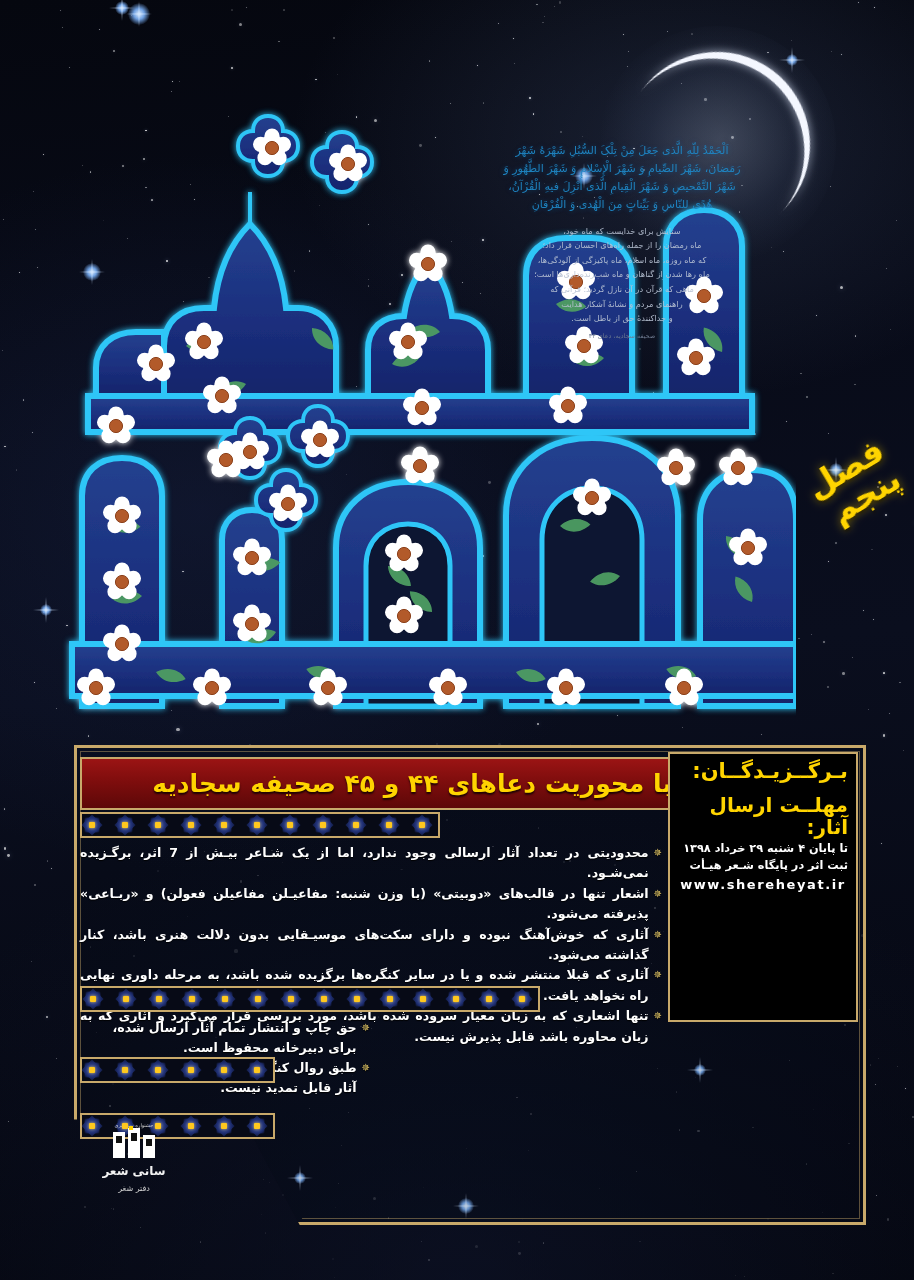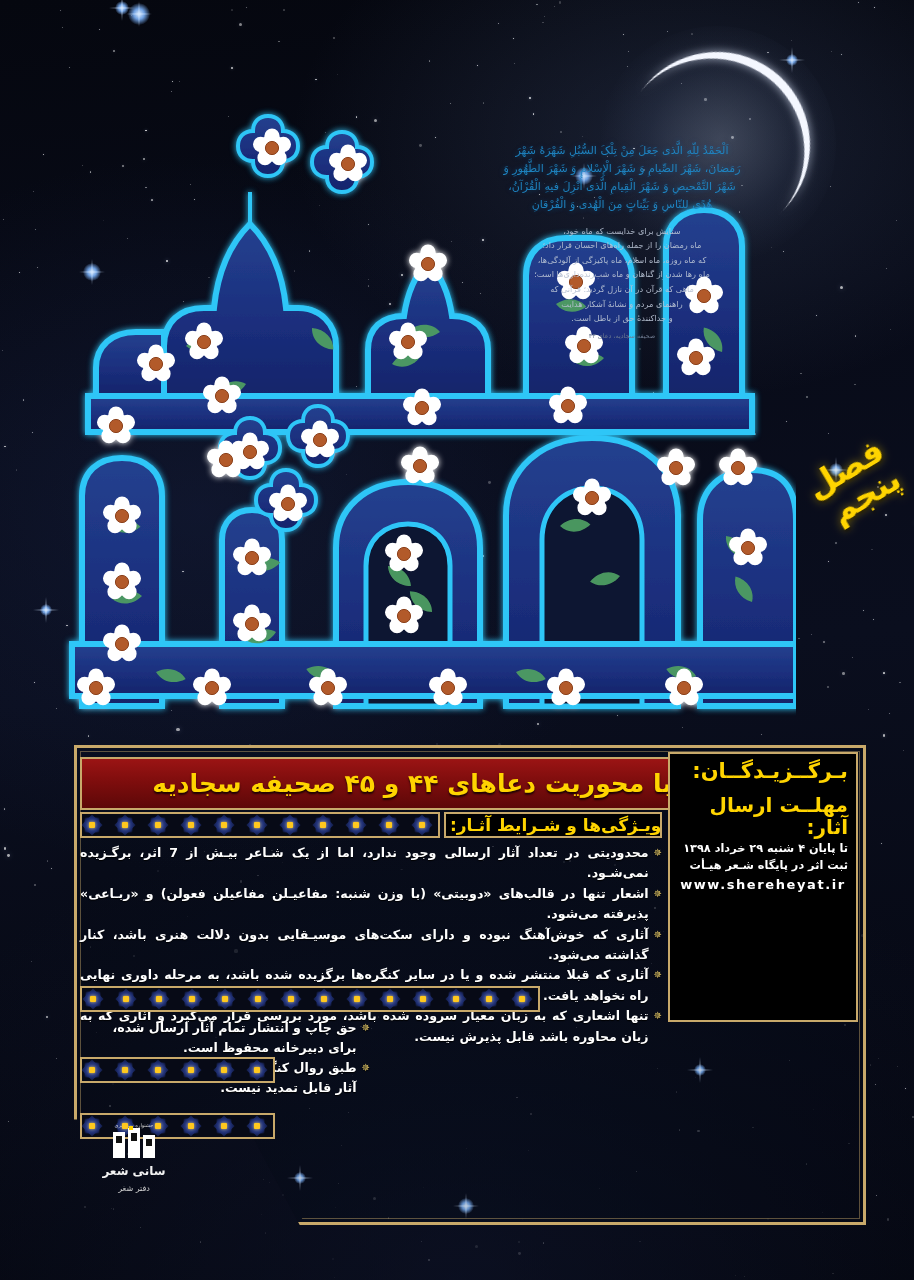--- a/index.html
+++ b/index.html
@@ -801,23 +801,20 @@
         <i></i>
       </div>
       <div class="o">
         <i></i>
       </div>
       <div class="o">
         <i></i>
       </div>
     </div>
 
-  <div class="sub-hd">
-    <span>ویـژگی‌ها و شـرایط آثـار:</span>
-  </div>
 
   <div class="bullets">
     <ul id="cond-list">
         <li>
           <span class="bl">✵</span>
           <span class="tx">محدودیتی در تعداد آثار ارسالی وجود ندارد، اما از یک شـاعر بیـش از 7 اثر، برگـزیده نمی‌شـود.</span>
         </li>
         <li>
           <span class="bl">✵</span>
           <span class="tx">اشعار تنها در قالب‌های «دوبیتی» (با وزن شنبه: مفاعیـلن مفاعیلن فعولن) و «ربـاعی» پذیرفته می‌شود.</span>

